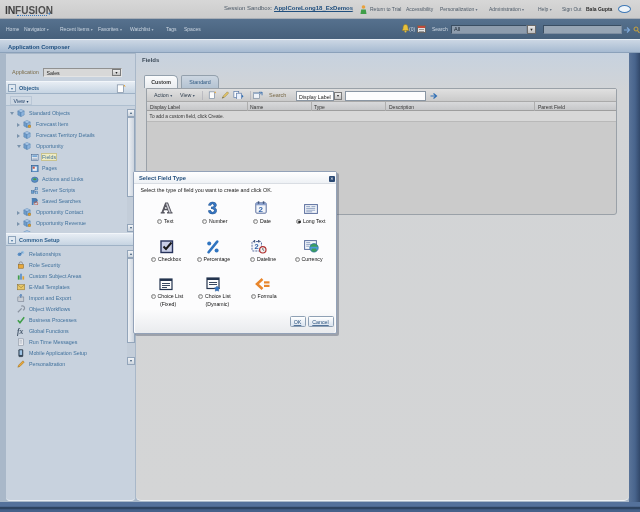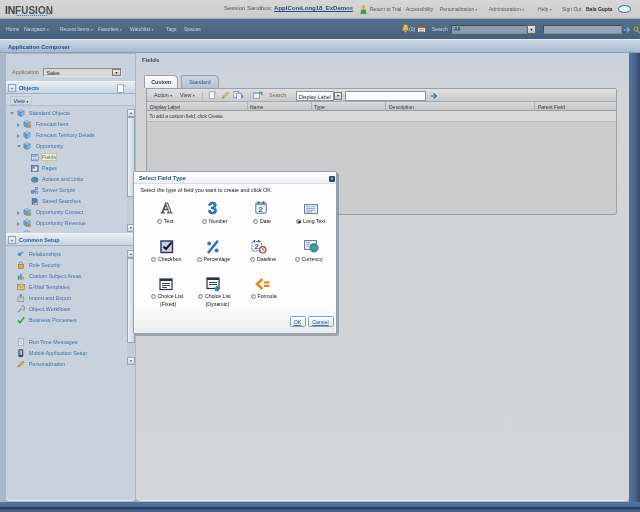--- a/index.html
+++ b/index.html
@@ -317,20 +317,26 @@
           <svg style="position:absolute;left:11px;top:1px" viewBox="0 0 10 10" width="8.5" height="8.5">
             <path d="M1 8.5 L5.5 4 M5 1.5 a2.5 2.5 0 1 1 2 4.5" stroke="#8a93a0" stroke-width="1.4" fill="none"></path>
           </svg>
           <span class="tx" style="left:23px;">Object Workflows</span>
         </div>
         <div class="trow" style="top:68px;">
           <svg style="position:absolute;left:11px;top:1px" viewBox="0 0 10 10" width="8.5" height="8.5">
             <path d="M1 5 L3.5 8 L8.5 1.5" stroke="#3f9e48" stroke-width="1.8" fill="none"></path>
           </svg>
           <span class="tx" style="left:23px;">Business Processes</span>
+        </div>
+        <div class="trow" style="top:79px;">
+          <svg style="position:absolute;left:11px;top:1px" viewBox="0 0 10 10" width="8.5" height="8.5">
+            <text x="0" y="8" font-size="9" font-style="italic" font-weight="bold" fill="#44566a" font-family="Liberation Serif,serif">fx</text>
+          </svg>
+          <span class="tx" style="left:23px;">Global Functions</span>
         </div>
         <div class="trow" style="top:90px;">
           <svg style="position:absolute;left:11px;top:1px" viewBox="0 0 10 10" width="8.5" height="8.5">
             <rect x="1.5" y="1" width="6" height="8" fill="#e8eaee" stroke="#7a8595" stroke-width="0.6"></rect>
             <path d="M3 3 h3 M3 4.5 h3 M3 6 h3" stroke="#9aa5b5" stroke-width="0.6"></path>
           </svg>
           <span class="tx" style="left:23px;">Run Time Messages</span>
         </div>
         <div class="trow" style="top:101px;">
           <svg style="position:absolute;left:11px;top:1px" viewBox="0 0 10 10" width="8.5" height="8.5">

